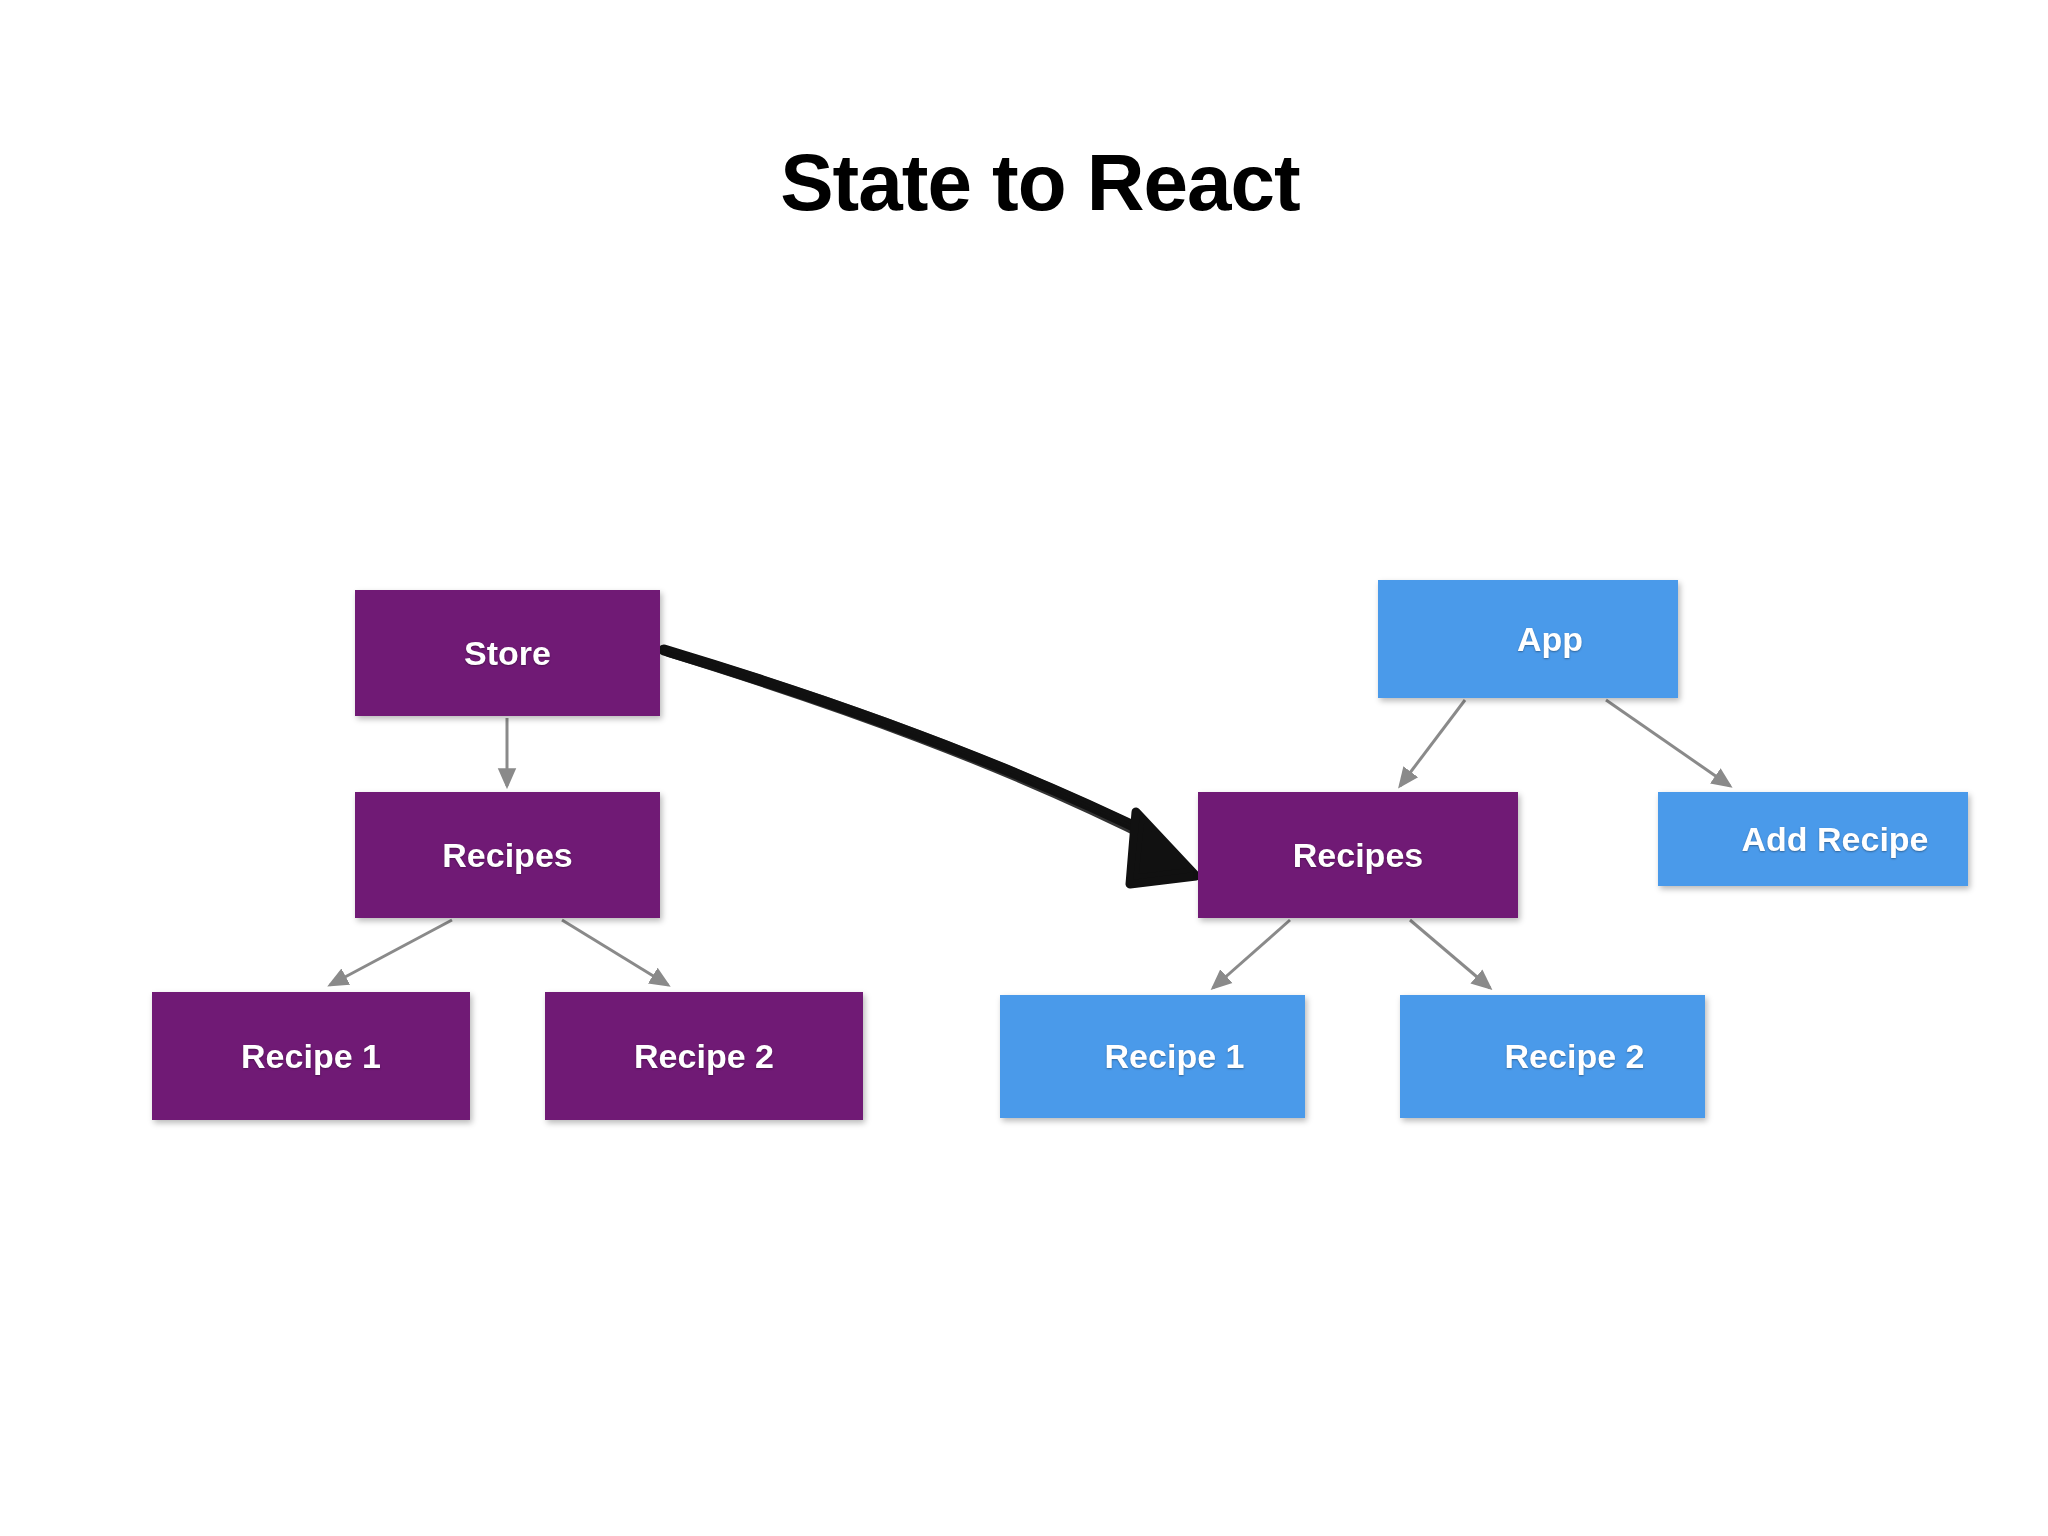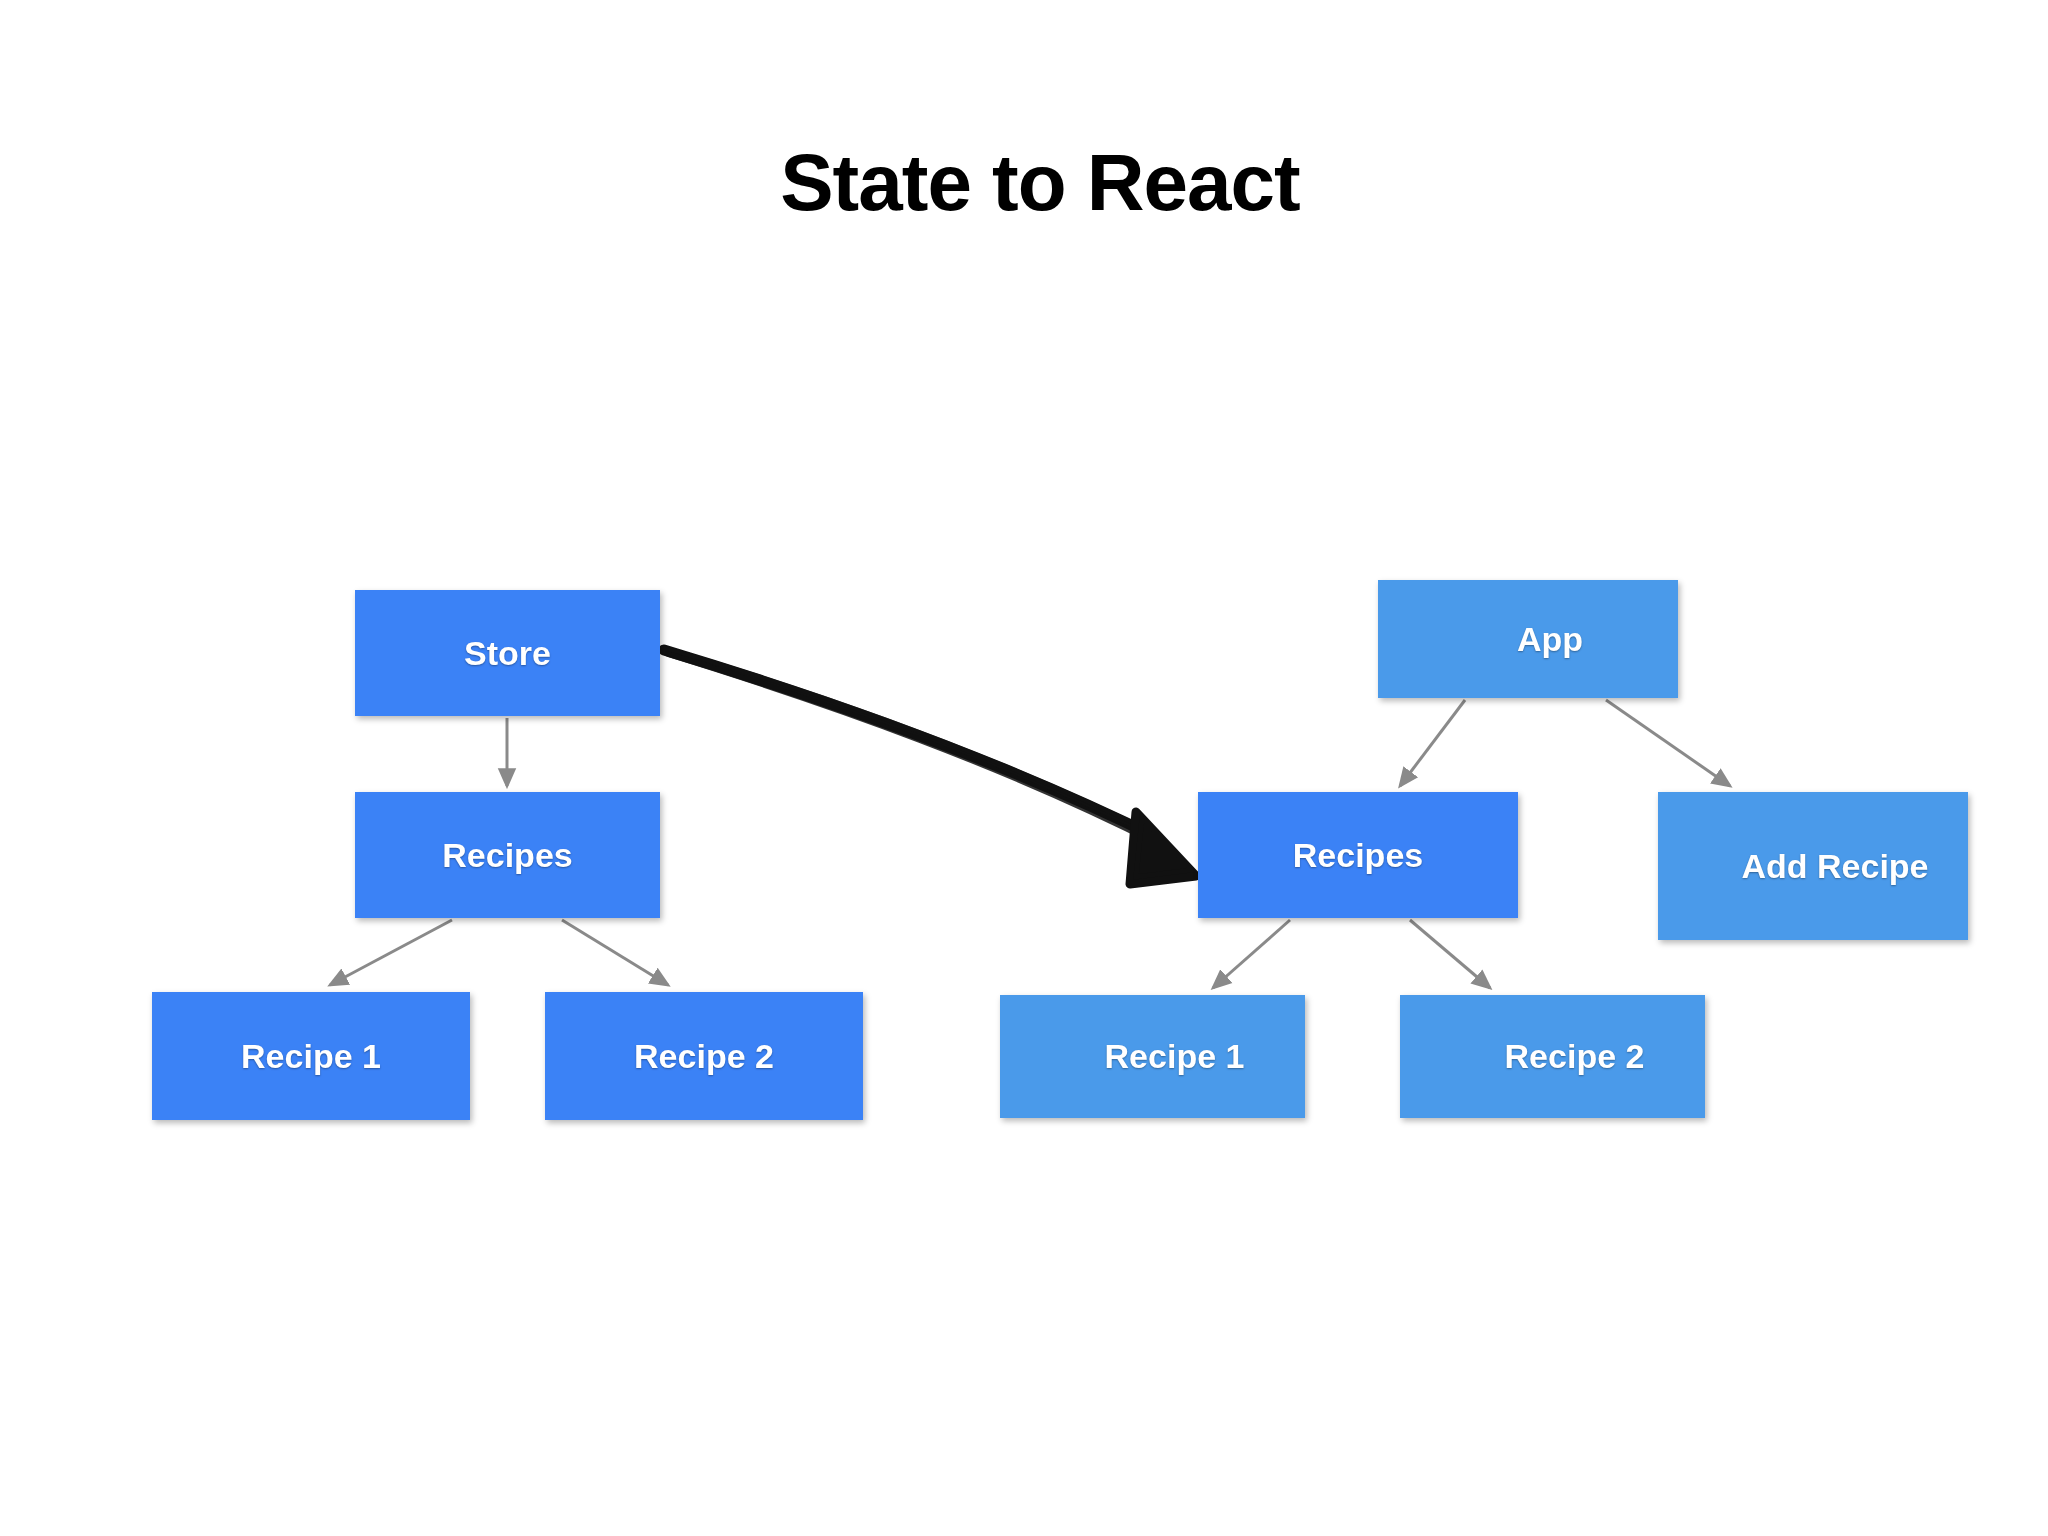--- a/index.html
+++ b/index.html
@@ -40,21 +40,21 @@
     display: flex;
     align-items: center;
     justify-content: center;
     box-sizing: border-box;
     color: #ffffff;
     font-weight: bold;
     font-size: 34px;
     text-shadow: 0 1px 2px rgba(0,0,0,0.35);
     box-shadow: 2px 3px 6px rgba(0,0,0,0.28);
   }
-  .node.green { background: #3b82f6; }
+  .node.green { background: #701a75; }
   .node.blue  { background: #4a9aea; padding-left: 44px; }
   .node-label {
     pointer-events: none;
     white-space: nowrap;
   }
 </style>
 </head>
 <body>
 
 <div id="canvas">
@@ -108,21 +108,21 @@
   </div>
 
   <div class="node blue" style="left:1378px; top:580px; width:300px; height:118px;">
     <span class="node-label">App</span>
   </div>
 
   <div class="node green" style="left:1198px; top:792px; width:320px; height:126px;">
     <span class="node-label">Recipes</span>
   </div>
 
-  <div class="node blue" style="left:1658px; top:792px; width:310px; height:148px;">
+  <div class="node blue" style="left:1658px; top:792px; width:310px; height:94px;">
     <span class="node-label">Add Recipe</span>
   </div>
 
   <div class="node blue" style="left:1000px; top:995px; width:305px; height:123px;">
     <span class="node-label">Recipe 1</span>
   </div>
 
   <div class="node blue" style="left:1400px; top:995px; width:305px; height:123px;">
     <span class="node-label">Recipe 2</span>
   </div>

